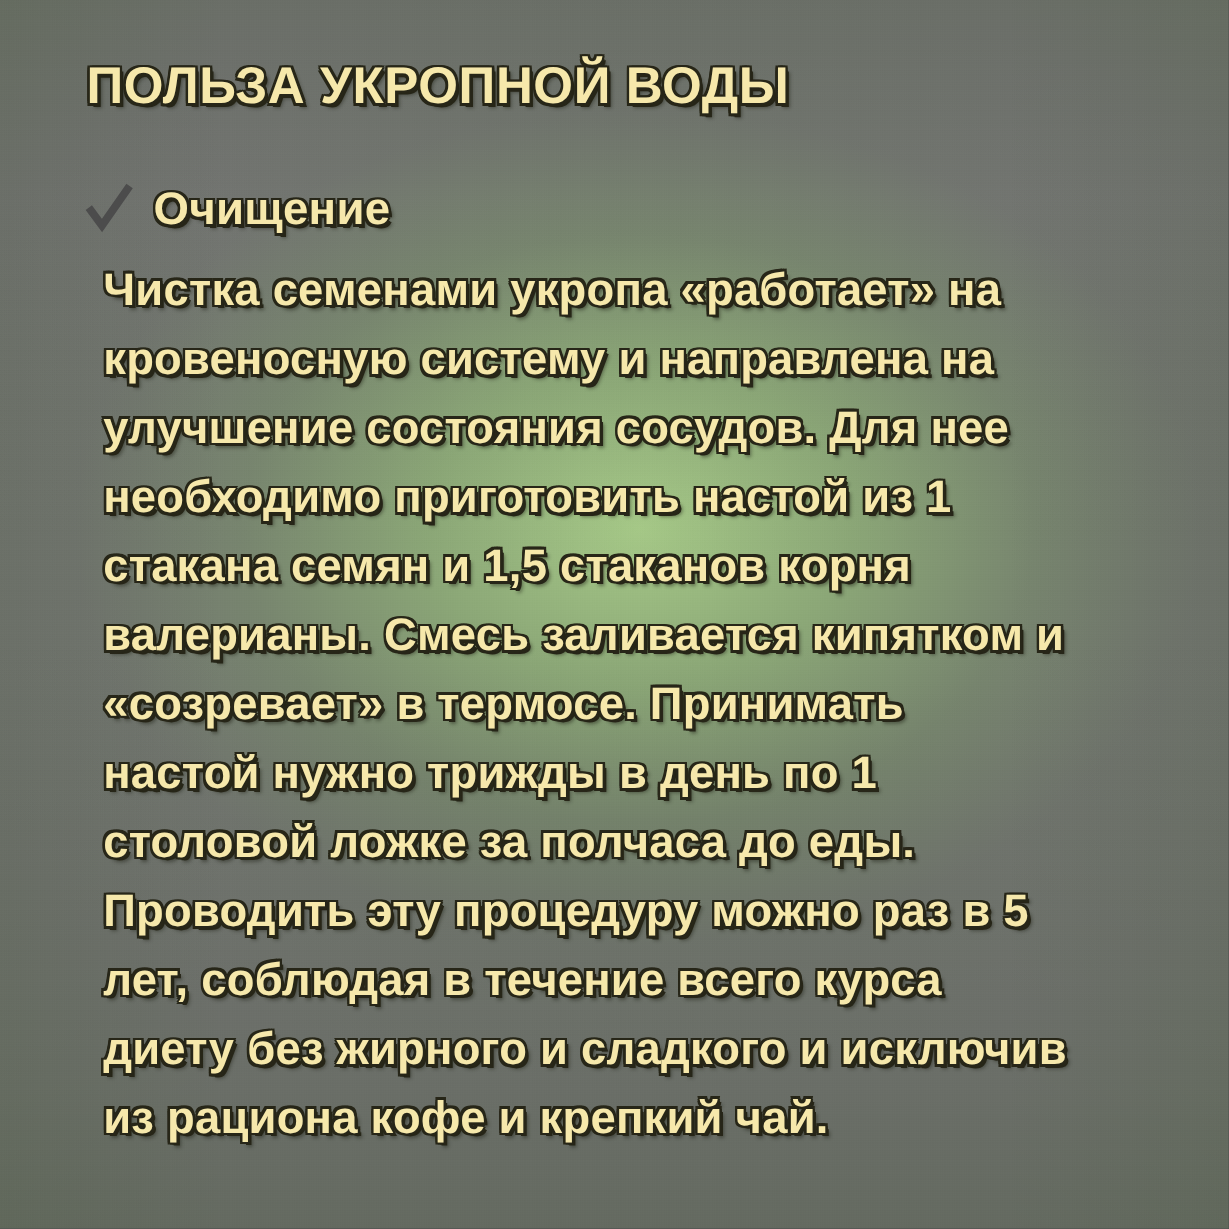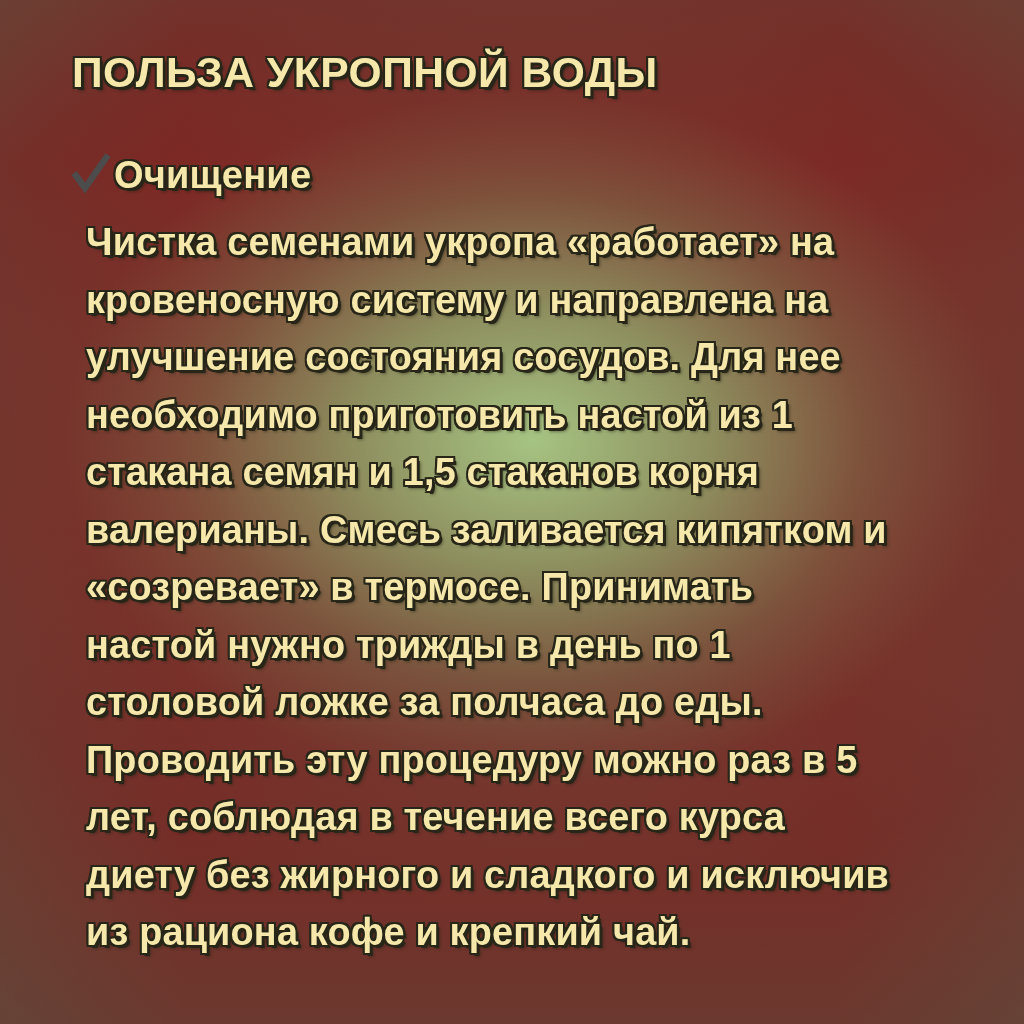--- a/index.html
+++ b/index.html
@@ -10,21 +10,21 @@
   }
 
   .card {
     position: relative;
     width: 1024px;
     height: 1024px;
     overflow: hidden;
     box-sizing: border-box;
     font-family: "Liberation Sans", "DejaVu Sans", sans-serif;
     
-    background-color: #7f1d1d;
+    background-color: #737373;
   }
 
   
   .bg-glow {
     position: absolute;
     inset: 0;
     background:
       radial-gradient(ellipse 62% 46% at 52% 43%,
           rgba(168, 205, 136, 0.95) 0%,
           rgba(148, 186, 120, 0.72) 28%,
@@ -97,21 +97,21 @@
     text-transform: uppercase;
     letter-spacing: 0.5px;
     transform: scaleX(0.99);
     transform-origin: left center;
     white-space: nowrap;
   }
 
   .subhead-row {
     display: flex;
     align-items: center;
-    gap: 2px;
+    gap: 16px;
     margin: 0 0 6px 0;
   }
 
   .check-icon {
     display: inline-block;
     width: 42px;
     height: 44px;
     flex: 0 0 auto;
     position: relative;
     top: -2px;

